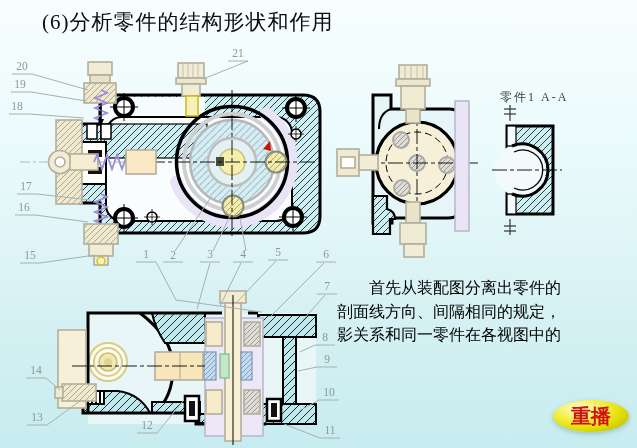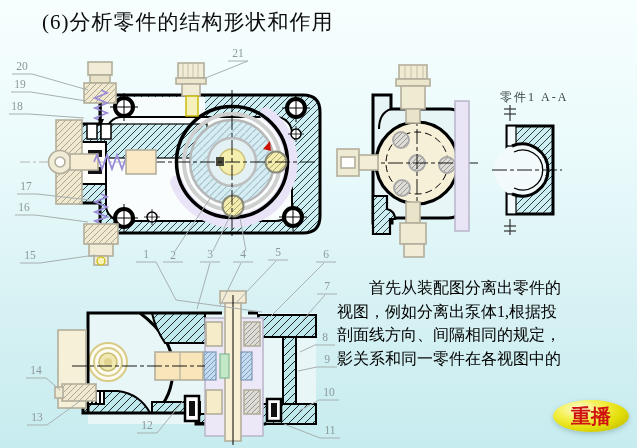--- a/index.html
+++ b/index.html
@@ -336,21 +336,20 @@
       <text class="co" x="330" y="434">11</text>
     </g>
   </svg>
 
   <h1 class="title">(6)分析零件的结构形状和作用</h1>
 
   <div class="aa-label">零件1  A-A</div>
 
   <div class="para">
     <div>　　首先从装配图分离出零件的</div>
-    <div>视图，例如分离出泵体1,根据投</div>
     <div>剖面线方向、间隔相同的规定，</div>
     <div>影关系和同一零件在各视图中的</div>
   </div>
 
   <button class="replay">
     <span>重播</span>
   </button>
 
 </div>
 

